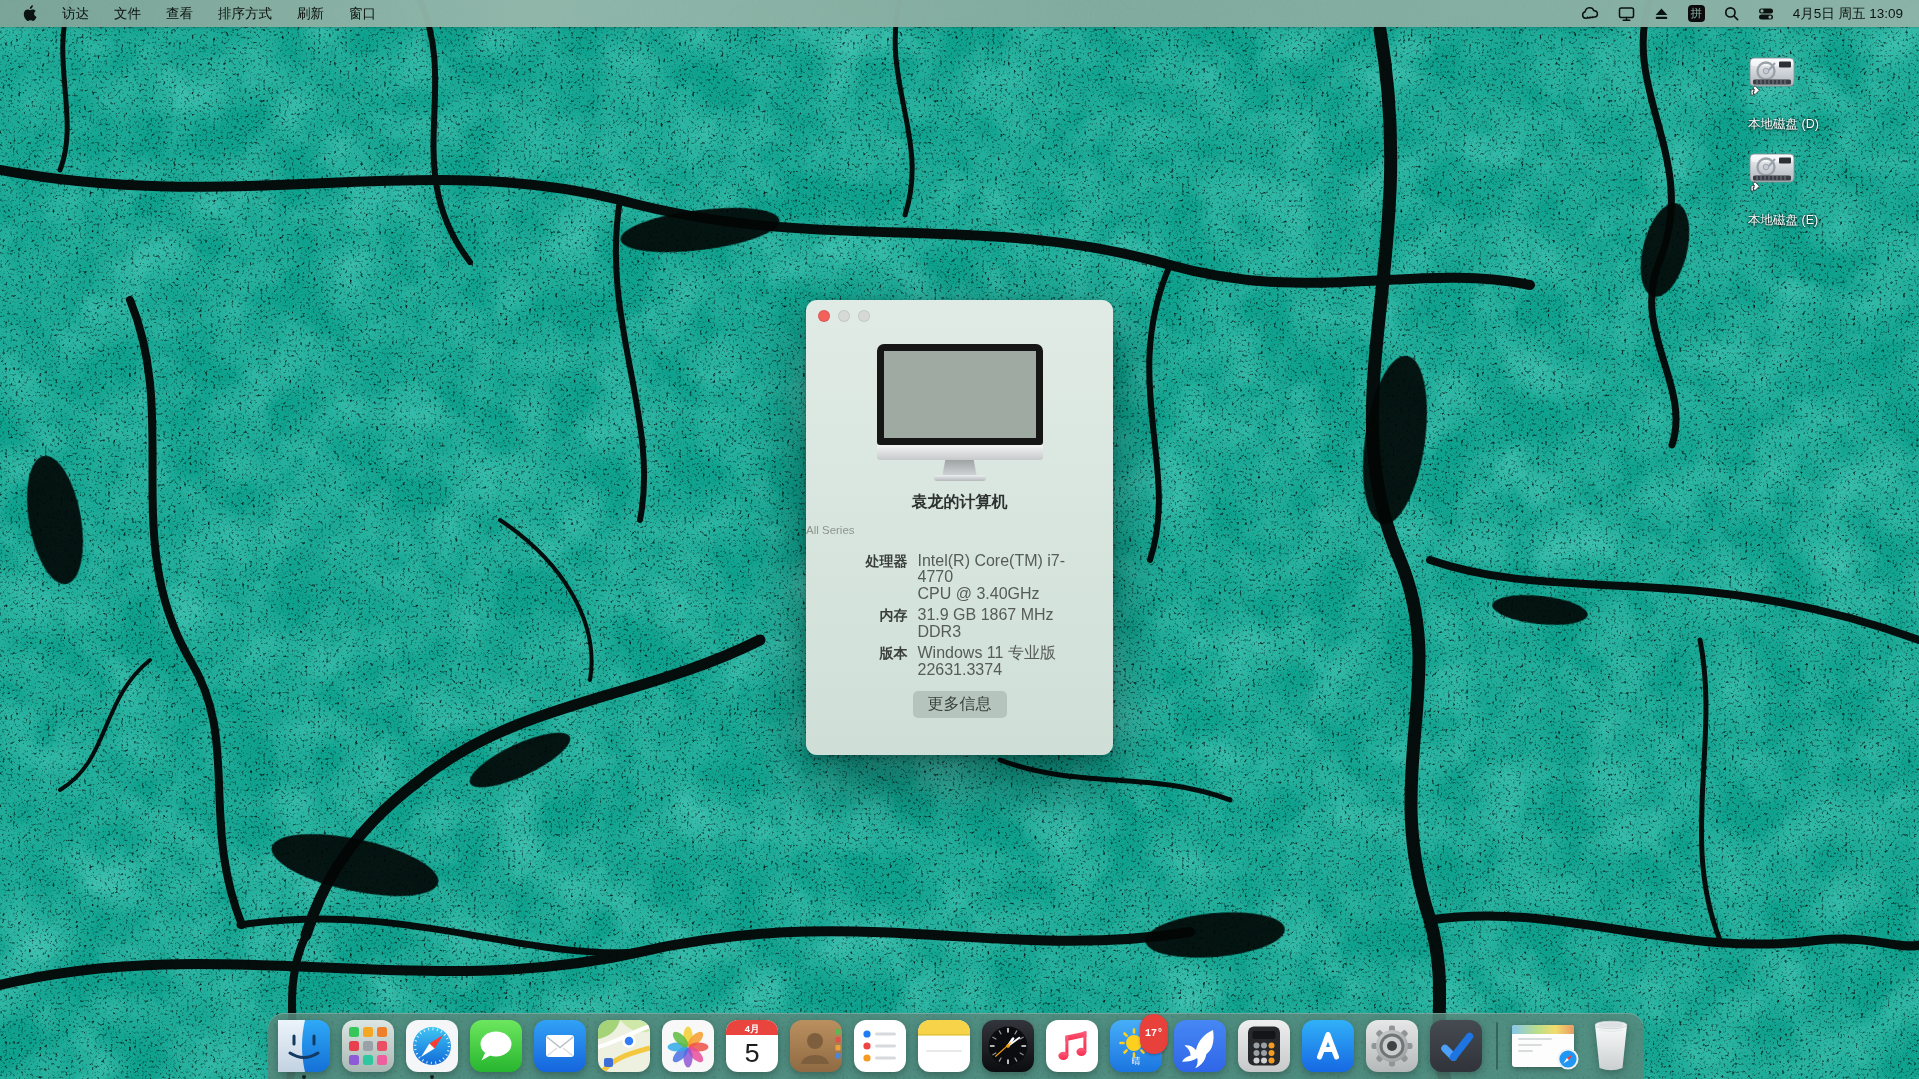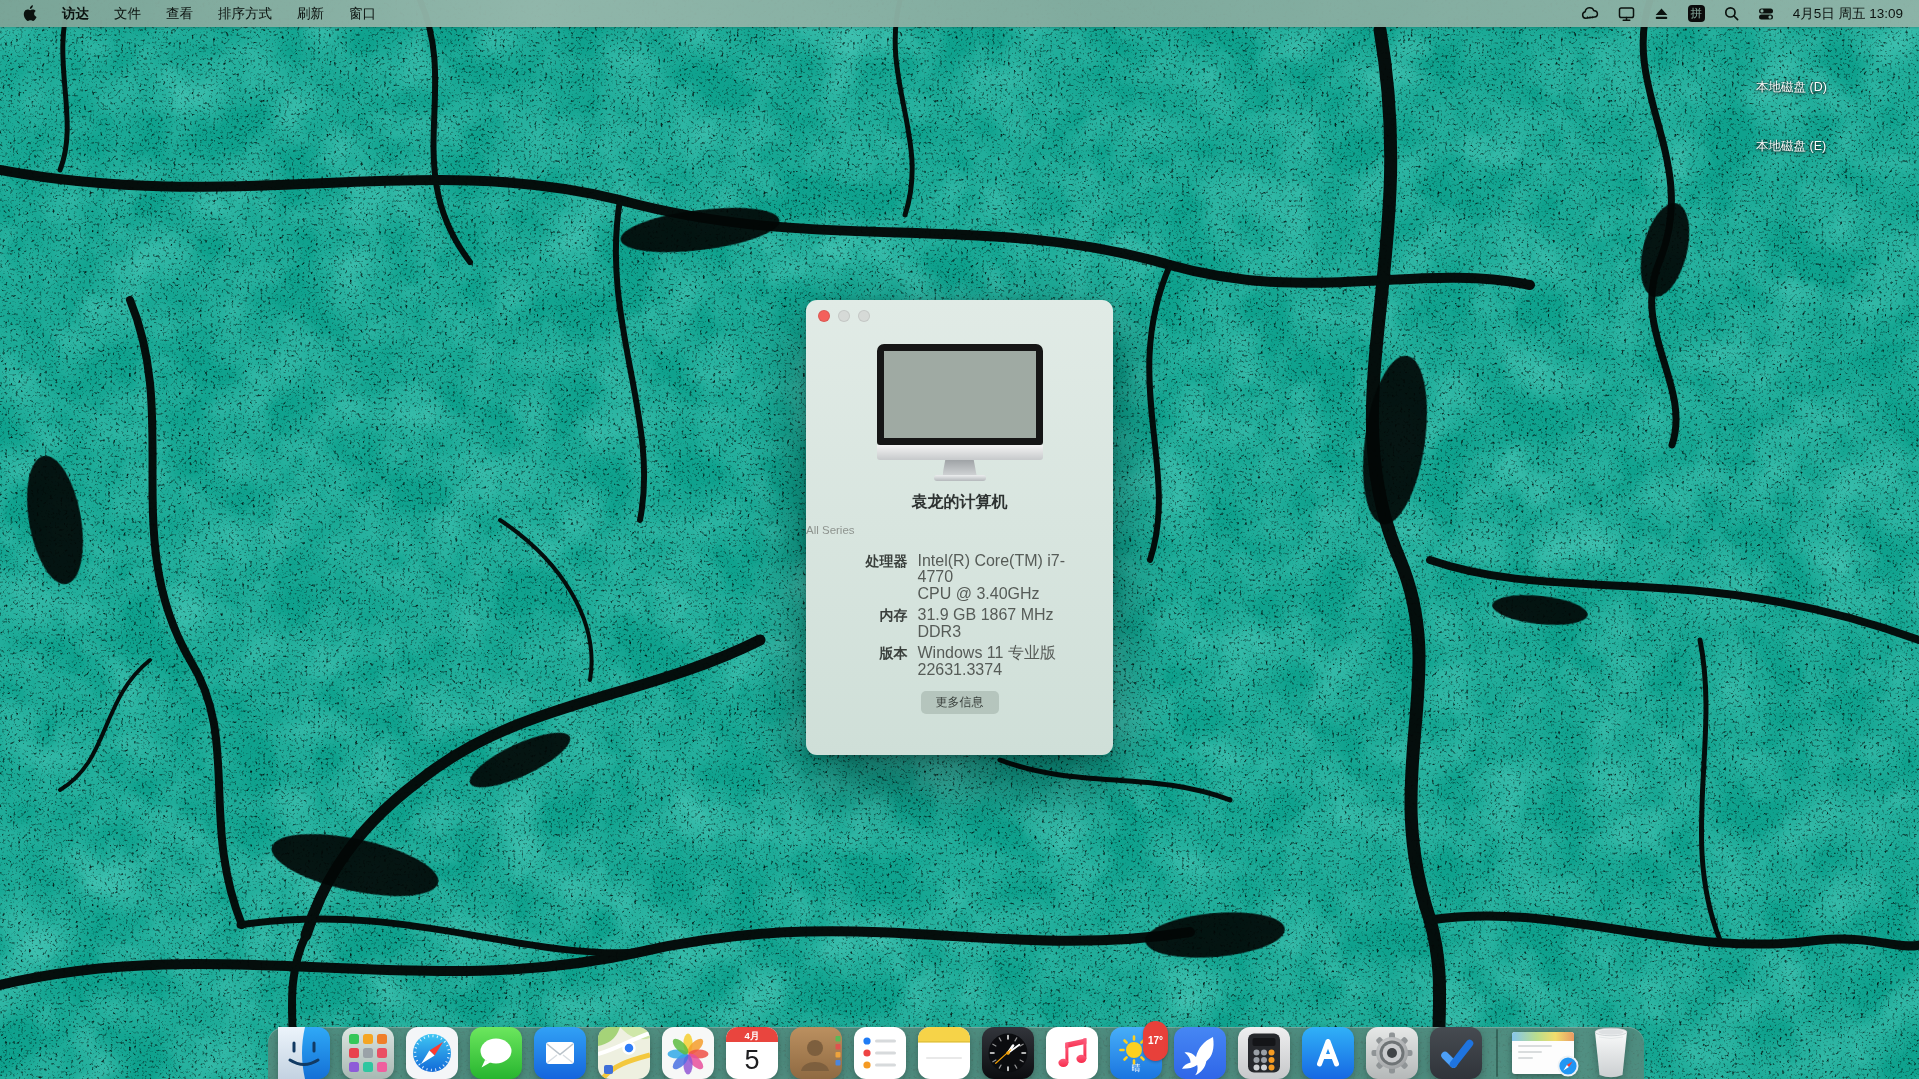--- a/index.html
+++ b/index.html
@@ -7,30 +7,30 @@
           font-family:"Liberation Sans","DejaVu Sans",sans-serif;-webkit-font-smoothing:antialiased;}
   #wall{position:absolute;inset:0;display:block}
 
   
   .menubar{position:absolute;top:0;left:0;right:0;height:27px;display:flex;align-items:center;
            padding:0 16px 0 22px;z-index:6;color:#0c120f;font-size:13.5px;
            background:linear-gradient(90deg,rgba(124,164,151,.97),rgba(148,183,171,.97) 28%,rgba(131,171,158,.97) 58%,rgba(142,179,167,.97));
            box-shadow:0 1px 2px rgba(0,0,0,.18);}
   .mb-left{display:flex;align-items:center;gap:25px}
   .mi{cursor:default;white-space:nowrap}
-  .mi.b{font-weight:700}
+  .mi.b{font-weight:400}
   .mb-right{margin-left:auto;display:flex;align-items:center;gap:19px}
   .mbi{display:flex;align-items:center}
   .pinyin{width:17px;height:17px;background:#0b0b0b;border-radius:4px;color:#8db3a6;
           font-size:11.5px;display:flex;align-items:center;justify-content:center}
   .clock{font-size:13.5px;white-space:nowrap}
 
   
   .desk-icons{position:absolute;top:52px;left:1748px;width:78px;display:flex;flex-direction:column;gap:15px;z-index:2}
-  .dicon{display:flex;flex-direction:row;align-items:flex-end;gap:8px;cursor:default}
+  .dicon{display:flex;flex-direction:column;align-items:flex-start;gap:20px;cursor:default}
   .dicon .lbl{font-size:12.5px;color:#fff;white-space:nowrap;
               text-shadow:0 1px 3px rgba(0,0,0,.9),0 0 2px rgba(0,0,0,.55)}
 
   
   .about{position:absolute;left:806px;top:300px;width:307px;height:455px;border-radius:11px;z-index:4;
          background:linear-gradient(180deg,#e1ebe6,#cfdfd8);
          box-shadow:0 25px 60px rgba(0,0,0,.42),0 2px 8px rgba(0,0,0,.25);}
   .traffic{position:absolute;top:10px;left:12px;display:flex;gap:8px}
   .tl{width:12px;height:12px;border-radius:50%;box-sizing:border-box}
   .tl.close{background:#f4615b;border:1px solid rgba(0,0,0,.1)}
@@ -41,26 +41,26 @@
   .neck{width:34px;height:15px;margin:0 auto;background:linear-gradient(180deg,#9fa3a6,#ced1d3);clip-path:polygon(8% 0,92% 0,100% 100%,0 100%)}
   .base{width:52px;height:6px;margin:0 auto;border-radius:3px;background:linear-gradient(180deg,#eceeef,#b4b8bb)}
   .title{margin-top:11px;text-align:center;font-size:16px;font-weight:700;color:#2d3231}
   .subtitle{margin-top:6px;text-align:left;font-size:11.5px;color:#8e948f}
   .specs{margin:17px auto 0;width:292px}
   .srow{display:flex;margin-bottom:5px}
   .slabel{width:104px;text-align:right;padding-right:10px;font-weight:700;font-size:14px;color:#3a3f3c;line-height:16.5px;box-sizing:border-box;flex:none}
   .sval{width:180px;font-size:16px;color:#565b57;line-height:16.5px}
   .sval span{display:block}
   .more{display:block;margin:13px auto 0;padding:3px 15px;background:#b5c5bd;border:none;border-radius:5px;
-        font-size:12px;color:#3a403c;font-family:inherit;cursor:default}
+        font-size:16px;color:#3a403c;font-family:inherit;cursor:default}
 
   
-  .dock{position:absolute;left:268px;bottom:0;height:52px;display:flex;align-items:center;gap:12px;
+  .dock{position:absolute;left:268px;bottom:0;height:66px;display:flex;align-items:center;gap:12px;
         padding:0 10px;background:rgba(86,138,125,.88);border-radius:16px 16px 0 0;z-index:5;
-        box-shadow:inset 0 1px 0 rgba(255,255,255,.22);}
+        box-shadow:inset 0 1px 0 rgba(255,255,255,.22);font-family:Liberation Mono, monospace;}
   .di{position:relative;width:52px;height:52px;flex:none}
   .di>svg{display:block;width:52px;height:52px;filter:drop-shadow(0 3px 4px rgba(0,0,0,.28))}
   .run-dot{position:absolute;left:50%;transform:translateX(-50%);bottom:-7px;width:4px;height:4px;border-radius:50%;background:#14201b}
   .badge{position:absolute;top:-6px;right:-6px;background:#e8403a;color:#fff;font-size:10px;font-weight:700;
          padding:14px 5px;border-radius:999px;line-height:1.2;box-shadow:0 1px 3px rgba(0,0,0,.3)}
   .dock-sep{width:2px;height:48px;background:rgba(13,33,28,.38);border-radius:1px;flex:none;margin:0 2px}
   .win-thumb{position:relative;width:62px;height:42px;background:#fdfdfd;border-radius:3px;flex:none;
              box-shadow:0 2px 6px rgba(0,0,0,.35)}
   .wt-head{height:9px;border-radius:3px 3px 0 0;background:linear-gradient(90deg,#86c6ec,#b9dd8d 40%,#f1dd6d 70%,#e89b64)}
   .wt-line{height:2px;background:#d9dcdd;margin:4px 0 0 6px;border-radius:1px}

